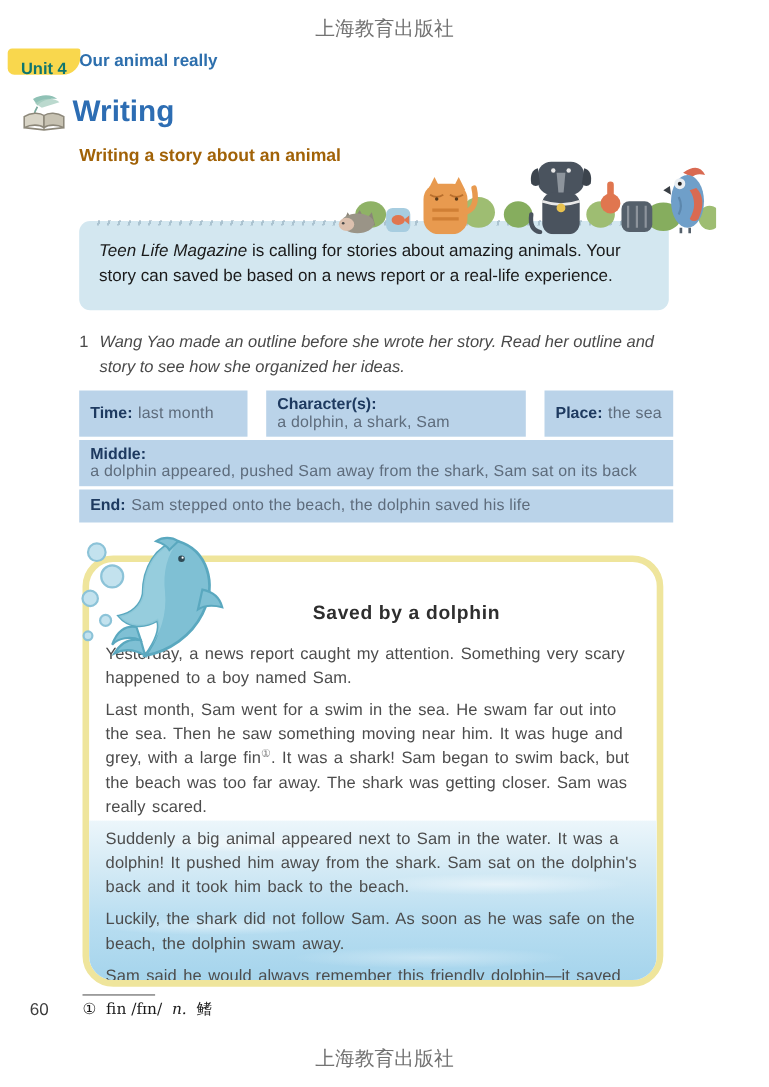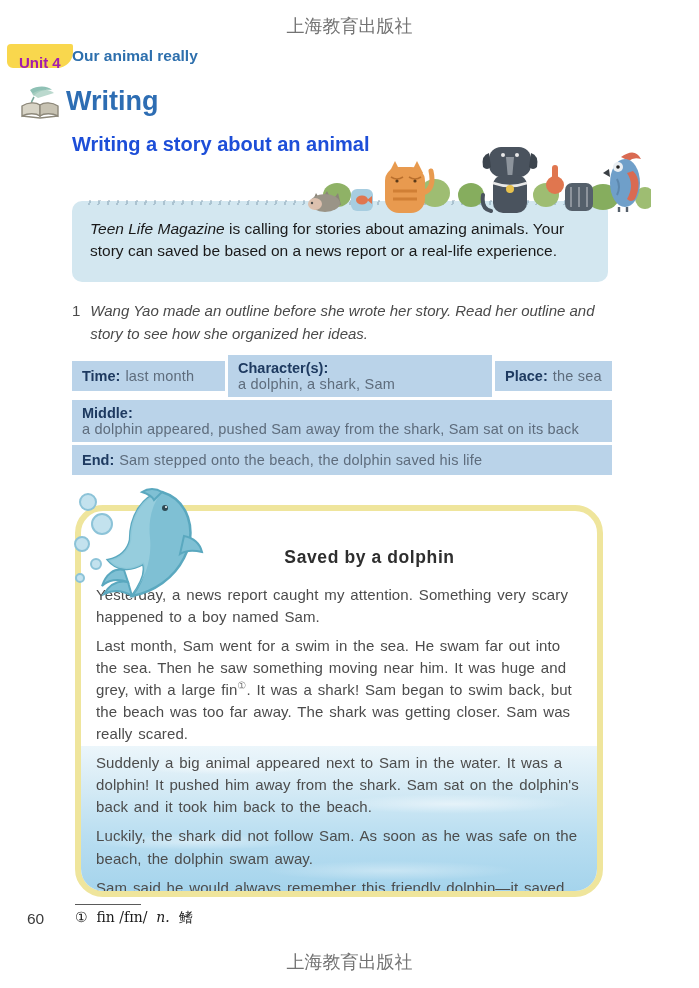--- a/index.html
+++ b/index.html
@@ -8,49 +8,49 @@
 
   
   .publisher{position:absolute;left:0;width:699px;text-align:center;
              font-family:"DejaVu Serif",serif;font-size:18px;color:#737373;}
   .publisher.top{top:14px;}
   .publisher.bottom{top:950px;}
 
   
   .unit-tab{position:absolute;left:7px;top:44px;height:24px;padding:0 12px;
             background:#f9d74d;border-radius:4px 2px 16px 6px;display:flex;align-items:center;}
-  .unit-tab span{font-size:15px;font-weight:bold;color:#a21caf;margin-top:12px;}
+  .unit-tab span{font-size:15px;font-weight:bold;color:#0f766e;margin-top:12px;}
   .unit-title{position:absolute;left:72px;top:44px;height:24px;display:flex;align-items:center;
               font-size:15.5px;font-weight:bold;color:#2d6fad;}
 
   
   .writing-icon{position:absolute;left:18px;top:84px;}
   .writing-head{position:absolute;left:66px;top:86px;font-size:27px;font-weight:bold;color:#2d6db3;}
-  .sub-head{position:absolute;left:72px;top:133px;font-size:20px;font-weight:bold;color:#1d4ed8;}
+  .sub-head{position:absolute;left:72px;top:133px;font-size:16px;font-weight:bold;color:#a16207;}
 
   
   .animals{position:absolute;left:303px;top:143px;z-index:3;}
 
   
   .intro-box{position:absolute;left:72px;top:201px;width:536px;height:81px;
              background:#d3e7f0;border-radius:10px;box-sizing:border-box;padding:17px 18px 0 18px;
              font-size:15.5px;line-height:1.45;color:#1a1a1a;z-index:2;}
   .intro-box .ticks{position:absolute;left:10px;right:10px;top:-1px;height:5px;
      background:repeating-linear-gradient(105deg,transparent 0 7px,rgba(96,128,150,.35) 7px 9px);}
   .mag-italic{font-style:italic;}
 
   
   .task{position:absolute;left:72px;top:300px;width:545px;display:flex;
         font-size:15px;color:#4a4a4a;line-height:1.5;}
   .task .num{font-style:normal;margin-right:10px;}
   .task .instr{font-style:italic;}
 
   
   .outline{position:absolute;left:72px;top:355px;width:540px;display:flex;flex-direction:column;gap:3px;}
-  .o-row{display:flex;gap:3px;align-items:center;}
+  .o-row{display:flex;gap:17px;}
   .o-cell{background:#bad3e9;box-sizing:border-box;padding:5px 10px;min-height:30px;
           display:flex;align-items:center;flex-wrap:wrap;font-size:14.5px;}
   .o-cell .lbl{font-weight:bold;color:#1e3a60;margin-right:5px;white-space:nowrap;}
   .o-cell .val{color:#5e6c7c;letter-spacing:.2px;}
   .c1{width:153px;} .c2{width:117px;} .c3{flex:1;}
   .full{flex:1;}
 
   
   .story-box{position:absolute;left:75px;top:505px;width:528px;height:392px;box-sizing:border-box;
              background:#ffffff;border:6px solid #efe59c;border-radius:28px;overflow:hidden;z-index:1;}

